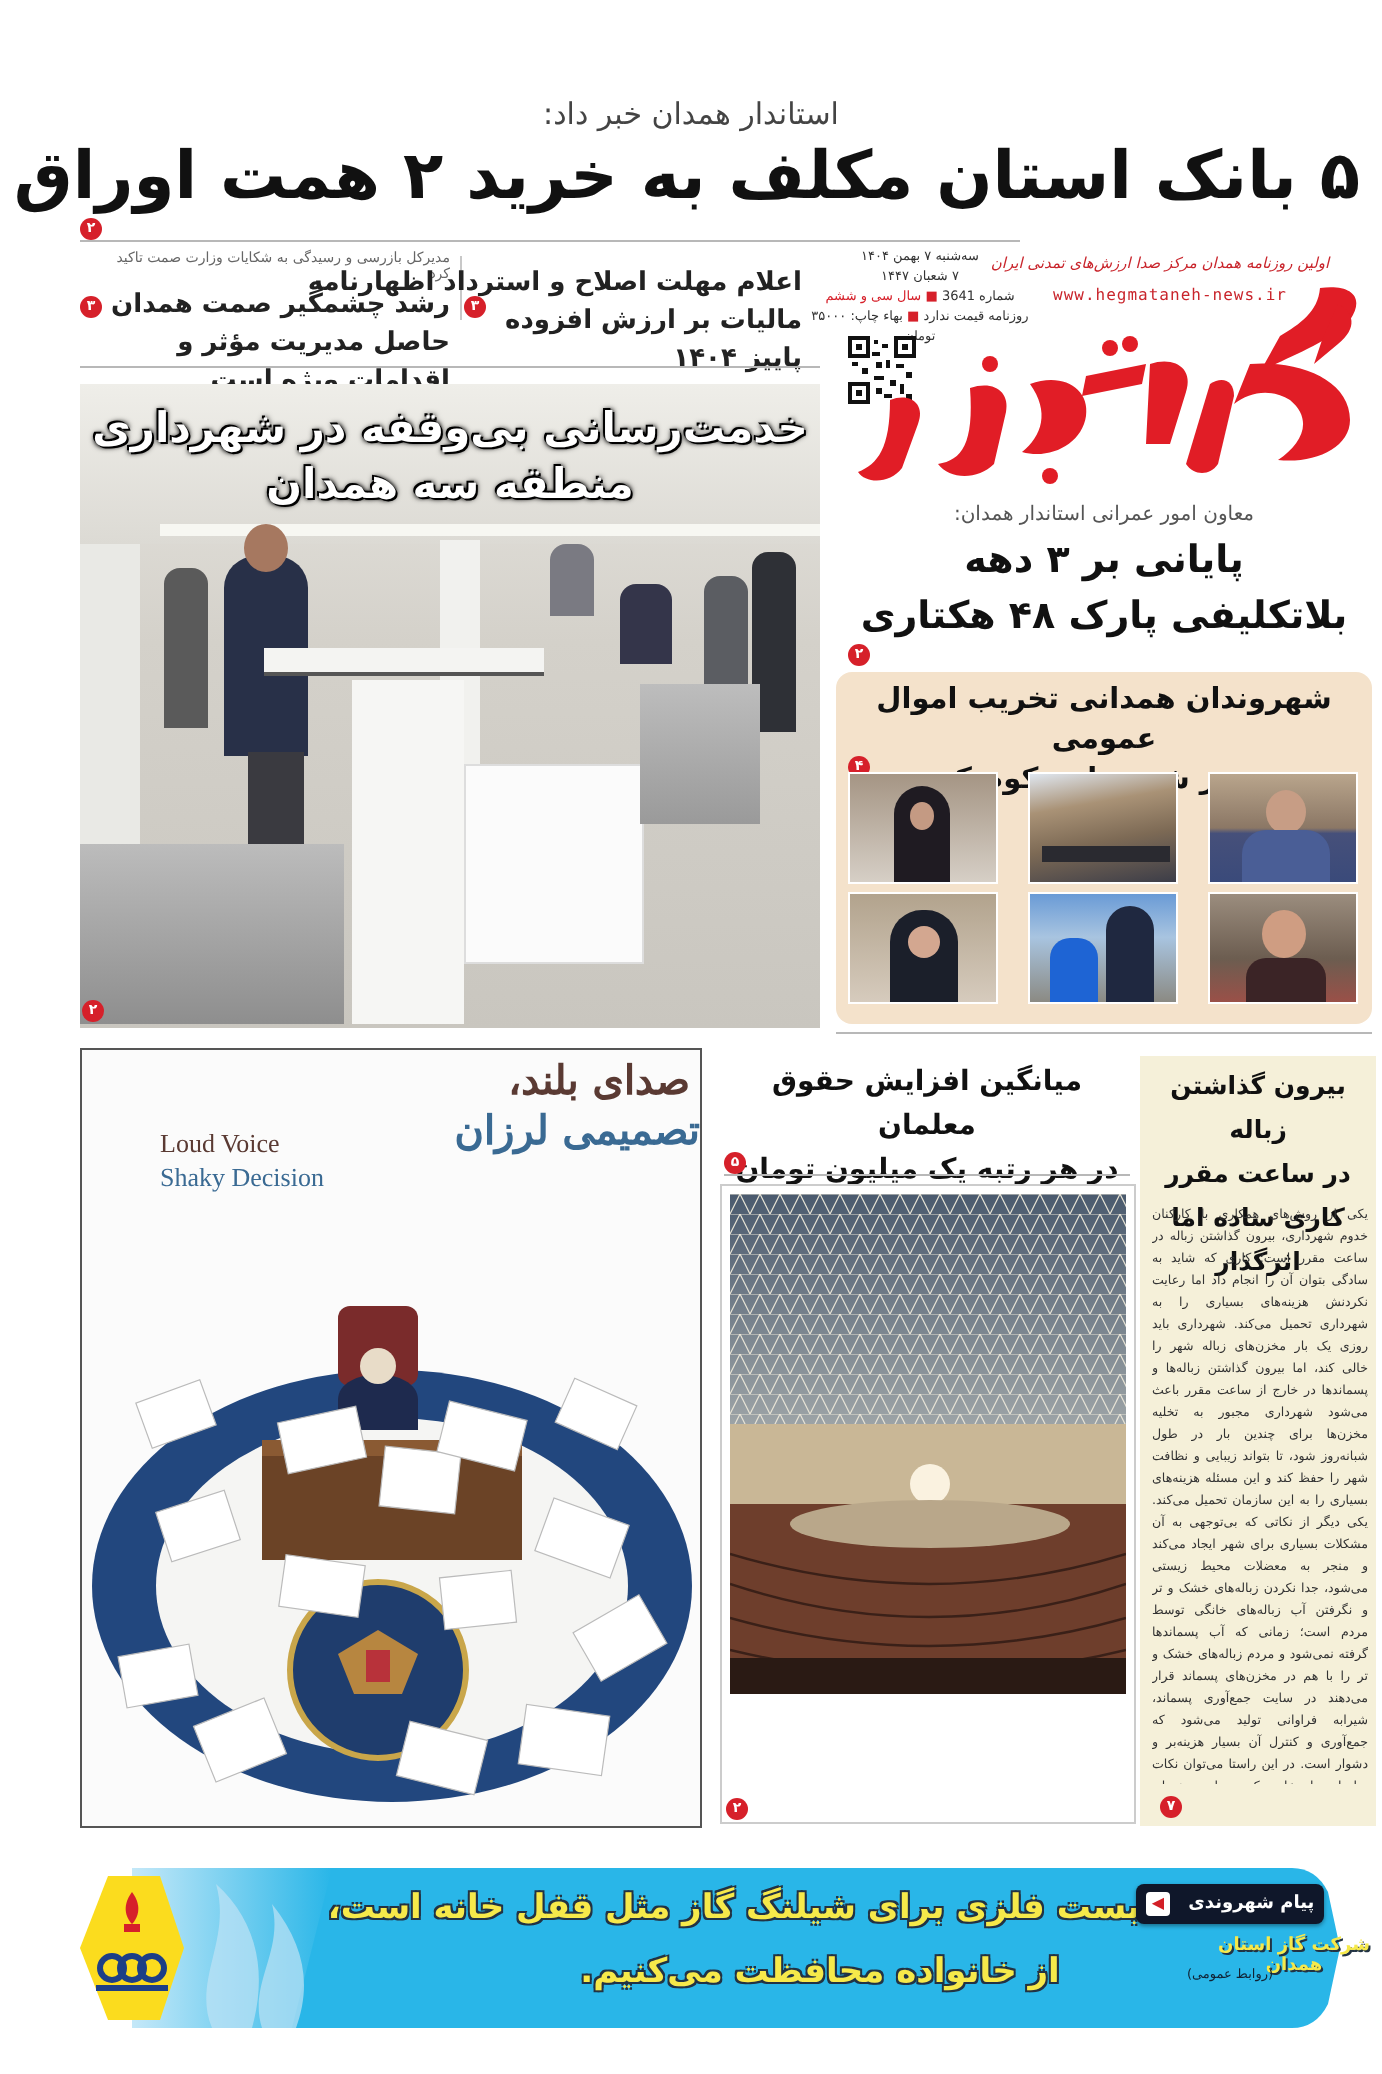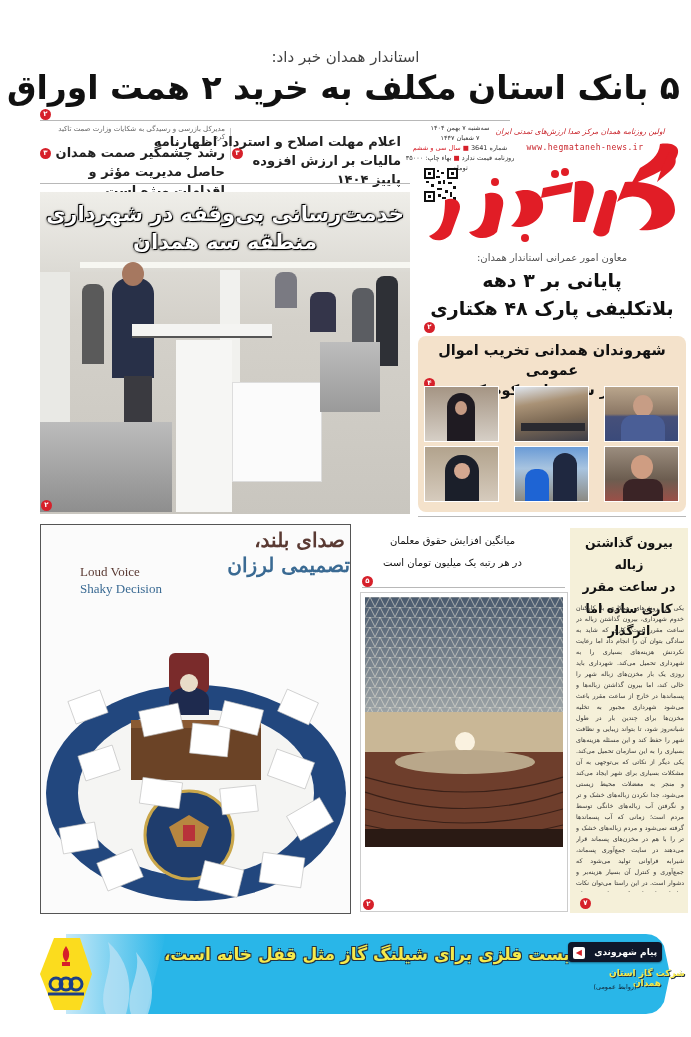--- a/index.html
+++ b/index.html
@@ -38,21 +38,21 @@
   #photo-title { left: 40px; top: 200px; width: 370px; text-align: center; font-size: 21px; font-weight: bold; line-height: 28px; color: #fff; text-shadow: 0 0 3px #000, 0 0 2px #000, 1px 1px 0 #000, -1px -1px 0 #000; }
 
   
   #feature { left: 40px; top: 524px; width: 311px; height: 390px; border: 1px solid #555; background: #fbfbfb; overflow: hidden; }
   #feat-fa1 { left: 210px; top: 528px; width: 135px; text-align: right; font-size: 20px; color: #5a3a33; font-family: "DejaVu Serif", serif; font-weight: bold; }
   #feat-fa2 { left: 190px; top: 553px; width: 160px; text-align: right; font-size: 20px; color: #3a6a93; font-family: "DejaVu Serif", serif; font-weight: bold; }
   #feat-en1 { left: 80px; top: 564px; width: 120px; text-align: left; direction: ltr; font-size: 13px; color: #5a3a33; font-family: "Liberation Serif", serif; }
   #feat-en2 { left: 80px; top: 581px; width: 140px; text-align: left; direction: ltr; font-size: 13px; color: #3a6a93; font-family: "Liberation Serif", serif; }
 
   
-  #teachers { left: 351px; top: 530px; width: 203px; text-align: center; font-size: 10px; font-weight: normal; line-height: 22px; }
+  #teachers { left: 362px; top: 530px; width: 203px; text-align: center; font-size: 14px; font-weight: bold; line-height: 22px; }
   #hall-photo { left: 365px; top: 597px; width: 198px; height: 250px; overflow: hidden; }
   #hall-cap { left: 362px; top: 852px; width: 203px; text-align: center; font-size: 14px; font-weight: bold; line-height: 22px; }
   #mid-box { left: 360px; top: 592px; width: 208px; height: 320px; border: 1px solid #ccc; }
 
   
   #garbage-box { left: 570px; top: 528px; width: 118px; height: 385px; background: #f5f0d9; }
   #garbage-head { left: 572px; top: 532px; width: 114px; text-align: center; font-size: 12.5px; font-weight: bold; line-height: 22px; color: #111; }
   #garbage-body { left: 576px; top: 602px; width: 108px; font-size: 6.3px; line-height: 11px; color: #333; text-align: justify; }
 
   
@@ -303,19 +303,20 @@
   <g fill="none" stroke="#1d3f86" stroke-width="3">
     <circle cx="20" cy="54" r="6"></circle>
       <circle cx="30" cy="54" r="6"></circle>
       <circle cx="40" cy="54" r="6"></circle>
     <path d="M12 64 L48 64"></path>
   </g>
   <path d="M534 18 L552 12 L552 28 Z" fill="#fff"></path>
 </svg>
 <div id="ad-text" class="abs">
   <div>بست فلزی برای شیلنگ گاز مثل قفل خانه است،</div>
+  <div>از خانواده محافظت می‌کنیم.</div>
 </div>
 <div id="ad-badge" class="abs">
   <span>پیام شهروندی</span>
   <span style="display:inline-block; margin-right:6px; background:#fff; color:#d31f26; padding:0 3px; border-radius:2px; font-size:8px; line-height:12px;">◀</span>
 </div>
 <div id="ad-company" class="abs">شرکت گاز استان همدان</div>
 <div id="ad-pr" class="abs">(روابط عمومی)</div>
 
 </body></html>

